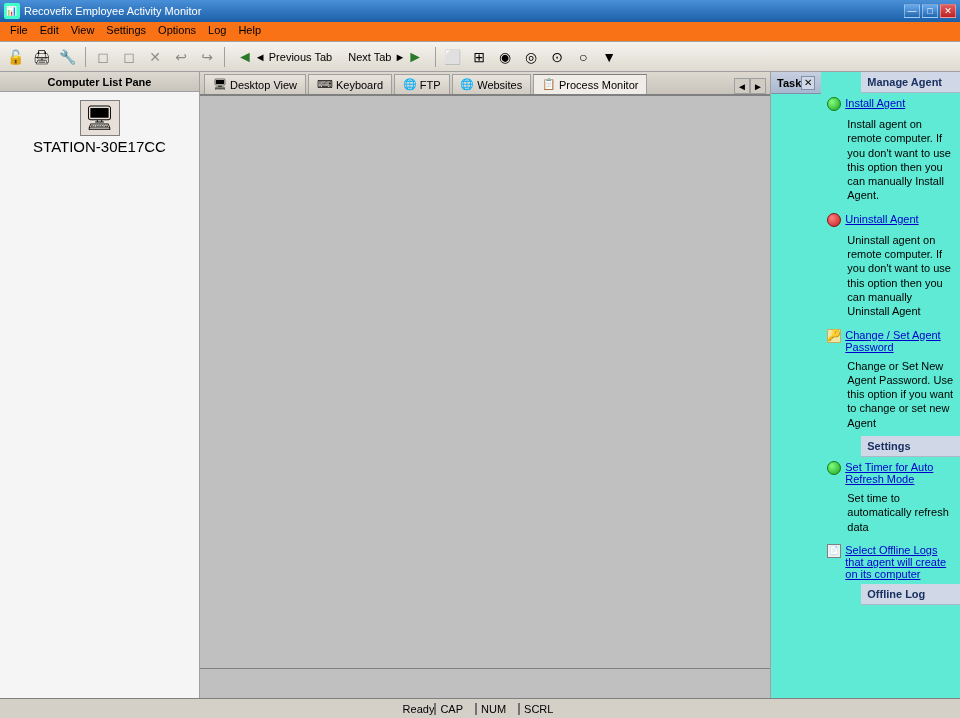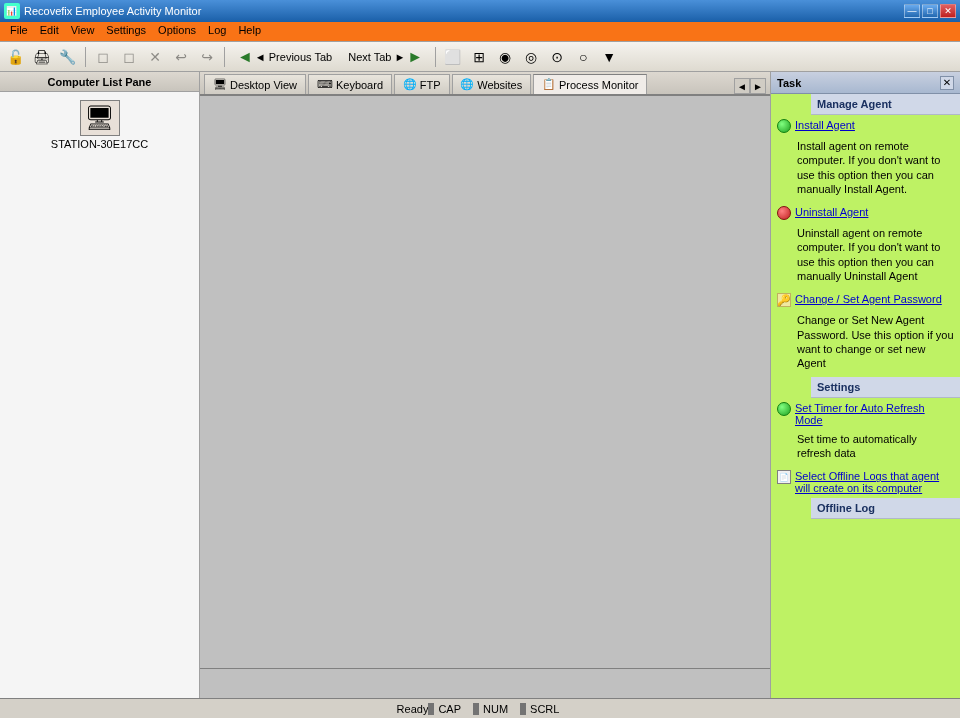--- a/index.html
+++ b/index.html
@@ -98,21 +98,21 @@
       cursor: pointer;
     }
     .computer-icon {
       width: 40px; height: 36px;
       background: #e8e0d8;
       border: 1px solid #808080;
       display: flex; align-items: center; justify-content: center;
       font-size: 20px;
       position: relative;
     }
-    .computer-label { font-size: 11px; color: #000; margin-top: 2px; }
+    .computer-label { font-size: 15px; color: #000; margin-top: 2px; }
 
     
     .content-area {
       flex: 1;
       display: flex;
       flex-direction: column;
       background: #c0c0c0;
     }
 
     
@@ -158,24 +158,23 @@
     
     .bottom-area {
       height: 30px;
       background: #c0c0c0;
       border-top: 1px solid #808080;
     }
 
     
     .task-panel {
       width: 190px;
-      background: #bef264;
+      background: #5eead4;
       border-left: 1px solid #a0a0a0;
       display: flex;
-      flex-direction: column;
       overflow: hidden;
     }
     .task-panel-header {
       background: linear-gradient(to bottom, #c8d0e0, #a8b8d0);
       height: 22px;
       display: flex;
       align-items: center;
       justify-content: space-between;
       padding: 0 6px;
       border-bottom: 1px solid #8090a8;
@@ -216,21 +215,21 @@
       background: #d4d0c8;
       border-top: 1px solid #808080;
       height: 20px;
       display: flex;
       align-items: center;
       justify-content: center;
       padding: 0 0;
     }
     .status-left { font-size: 11px; color: #000; }
     .status-right { display: flex; gap: 8px; font-size: 11px; color: #000; }
-    .status-indicator { padding: 0 4px; border-left: 6px solid #737373; }
+    .status-indicator { padding: 0 4px; border-left: 2px solid #737373; }
 
     
     .green-circle { width: 14px; height: 14px; border-radius: 50%; background: radial-gradient(circle at 4px 4px, #80ff80, #20a020); border: 1px solid #108010; flex-shrink: 0; }
     .orange-square { width: 14px; height: 14px; background: #f0e8a0; border: 1px solid #c0b060; flex-shrink: 0; display: flex; align-items: center; justify-content: center; }
     .doc-icon { width: 14px; height: 14px; background: #f0f0f0; border: 1px solid #808080; flex-shrink: 0; display: flex; align-items: center; justify-content: center; font-size: 8px; }
 
   </style>
 </head>
 <body>
 

